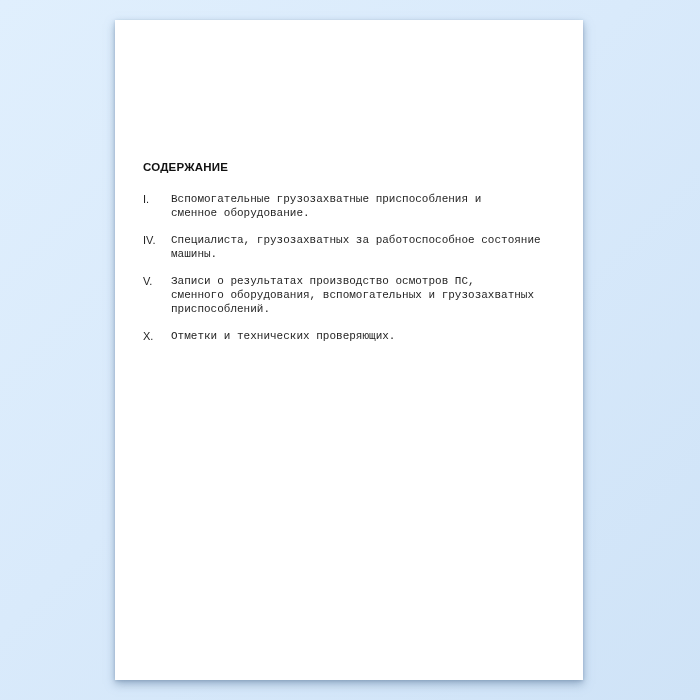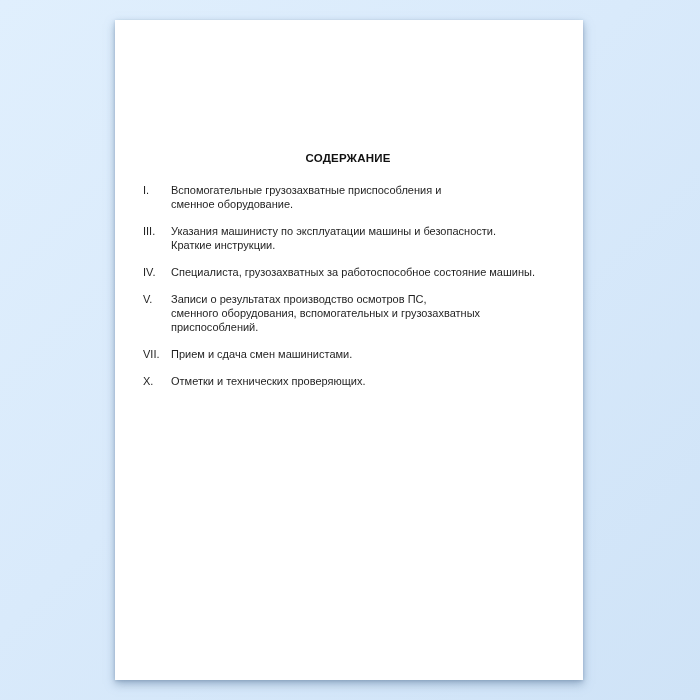--- a/index.html
+++ b/index.html
@@ -22,24 +22,23 @@
     height: 660px;
     background: #ffffff;
     box-shadow: 0 4px 9px rgba(96, 126, 158, 0.55),
                 0 1px 3px rgba(96, 126, 158, 0.35);
   }
   .page-content {
     padding: 124px 30px 0 28px;
     color: #1f1f1f;
   }
   .doc-title {
-    margin: 7px 0 18px 0;
+    margin: 16px 0 18px 0;
     font-size: 11.5px;
     font-weight: bold;
-    text-align: center;
     line-height: 14px;
     color: #111111;
     letter-spacing: 0.2px;
   }
   .toc-list {
     margin: 0;
     padding: 0;
   }
   .toc-item {
     display: flex;
@@ -48,62 +47,54 @@
     font-size: 11px;
     line-height: 14px;
   }
   .toc-item .num {
     flex: 0 0 28px;
     width: 28px;
   }
   .toc-item .txt {
     flex: 1 1 auto;
     white-space: pre-line;
+    font-family: Liberation Mono, monospace;
   }
 </style>
 </head>
 <body>
 
 <div class="page">
   <div class="page-content">
 
     <h1 class="doc-title">СОДЕРЖАНИЕ</h1>
 
     <div class="toc-list">
 
       <div class="toc-item">
         <span class="num">I.</span>
         <span class="txt">Вспомогательные грузозахватные приспособления и
 сменное оборудование.</span>
       </div>
 
 
-      <div class="toc-item">
-        <span class="num">III.</span>
-        <span class="txt">Указания машинисту по эксплуатации машины и безопасности.
-Краткие инструкции.</span>
-      </div>
 
       <div class="toc-item">
         <span class="num">IV.</span>
         <span class="txt">Специалиста, грузозахватных за работоспособное состояние машины.</span>
       </div>
 
       <div class="toc-item">
         <span class="num">V.</span>
         <span class="txt">Записи о результатах производство осмотров ПС,
 сменного оборудования, вспомогательных и грузозахватных
 приспособлений.</span>
       </div>
 
 
-      <div class="toc-item">
-        <span class="num">VII.</span>
-        <span class="txt">Прием и сдача смен машинистами.</span>
-      </div>
 
 
 
       <div class="toc-item">
         <span class="num">X.</span>
         <span class="txt">Отметки и технических проверяющих.</span>
       </div>
 
     </div>
   </div>

